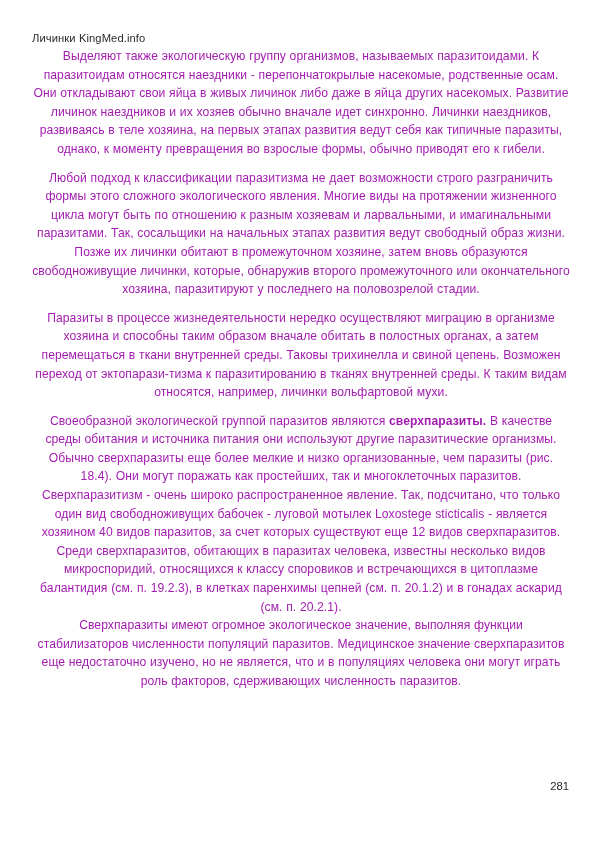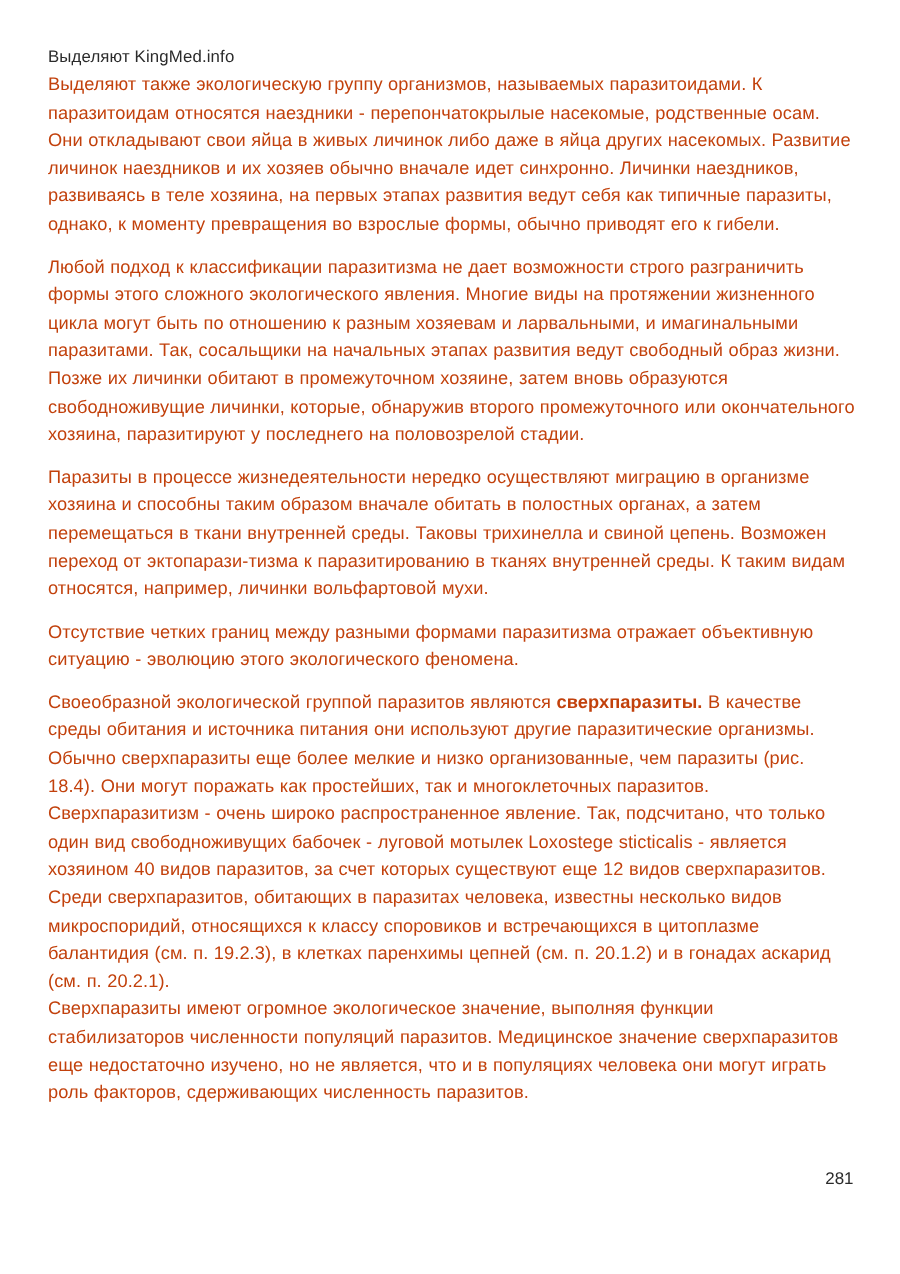--- a/index.html
+++ b/index.html
@@ -33,22 +33,22 @@
   .content {
     position: absolute;
     left: 32px;
     top: 47px;
     width: 538px;
   }
   .para {
     margin: 0 0 10px 0;
     font-size: 12.15px;
     line-height: 18.6px;
-    text-align: left;
-    color: #c2410c;
+    text-align: center;
+    color: #a21caf;
     letter-spacing: 0.005em;
     word-spacing: 0.02em;
   }
   .para.tight {
     margin-bottom: 0;
   }
   .b {
     font-weight: bold;
   }
   .i {
@@ -60,31 +60,30 @@
     font-size: 11.3px;
     line-height: 14px;
     color: #2b2b2b;
   }
 </style>
 </head>
 <body>
 
 <div class="page">
 
-  <div class="source-header">Выделяют KingMed.info</div>
+  <div class="source-header">Личинки KingMed.info</div>
 
   <div class="content">
 
     <p class="para">Выделяют также экологическую группу организмов, называемых паразитоидами. К паразитоидам относятся наездники - перепончатокрылые насекомые, родственные осам. Они откладывают свои яйца в живых личинок либо даже в яйца других насекомых. Развитие личинок наездников и их хозяев обычно вначале идет синхронно. Личинки наездников, развиваясь в теле хозяина, на первых этапах развития ведут себя как типичные паразиты, однако, к моменту превращения во взрослые формы, обычно приводят его к гибели.</p>
 
     <p class="para">Любой подход к классификации паразитизма не дает возможности строго разграничить формы этого сложного экологического явления. Многие виды на протяжении жизненного цикла могут быть по отношению к разным хозяевам и ларвальными, и имагинальными паразитами. Так, сосальщики на начальных этапах развития ведут свободный образ жизни. Позже их личинки обитают в промежуточном хозяине, затем вновь образуются свободноживущие личинки, которые, обнаружив второго промежуточного или окончательного хозяина, паразитируют у последнего на половозрелой стадии.</p>
 
     <p class="para">Паразиты в процессе жизнедеятельности нередко осуществляют миграцию в организме хозяина и способны таким образом вначале обитать в полостных органах, а затем перемещаться в ткани внутренней среды. Таковы трихинелла и свиной цепень. Возможен переход от эктопарази-тизма к паразитированию в тканях внутренней среды. К таким видам относятся, например, личинки вольфартовой мухи.</p>
 
-    <p class="para">Отсутствие четких границ между разными формами паразитизма отражает объективную ситуацию - эволюцию этого экологического феномена.</p>
 
     <p class="para tight">
       <span>Своеобразной экологической группой паразитов являются </span><span class="b">сверхпаразиты.</span><span> В качестве среды обитания и источника питания они используют другие паразитические организмы. Обычно сверхпаразиты еще более мелкие и низко организованные, чем паразиты (рис. 18.4). Они могут поражать как простейших, так и многоклеточных паразитов. Сверхпаразитизм - очень широко распространенное явление. Так, подсчитано, что только один вид свободноживущих бабочек - луговой мотылек </span><span class="i">Loxostege sticticalis</span><span> - является хозяином 40 видов паразитов, за счет которых существуют еще 12 видов сверхпаразитов. Среди сверхпаразитов, обитающих в паразитах человека, известны несколько видов микроспоридий, относящихся к классу споровиков и встречающихся в цитоплазме балантидия (см. п. 19.2.3), в клетках паренхимы цепней (см. п. 20.1.2) и в гонадах аскарид (см. п. 20.2.1).</span>
     </p>
 
     <p class="para">Сверхпаразиты имеют огромное экологическое значение, выполняя функции стабилизаторов численности популяций паразитов. Медицинское значение сверхпаразитов еще недостаточно изучено, но не является, что и в популяциях человека они могут играть роль факторов, сдерживающих численность паразитов.</p>
 
   </div>
 
   <div class="page-number">281</div>

